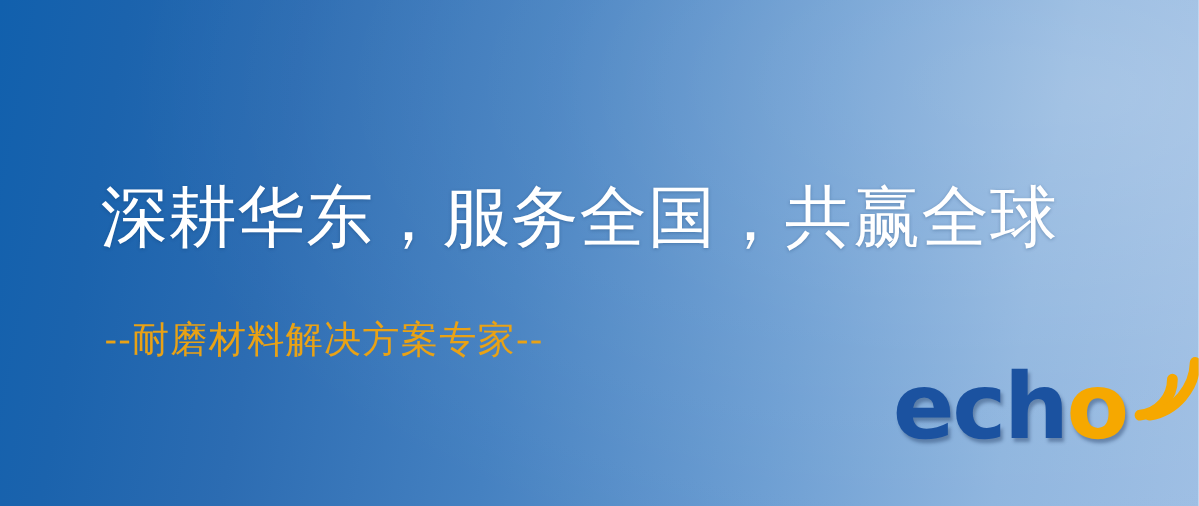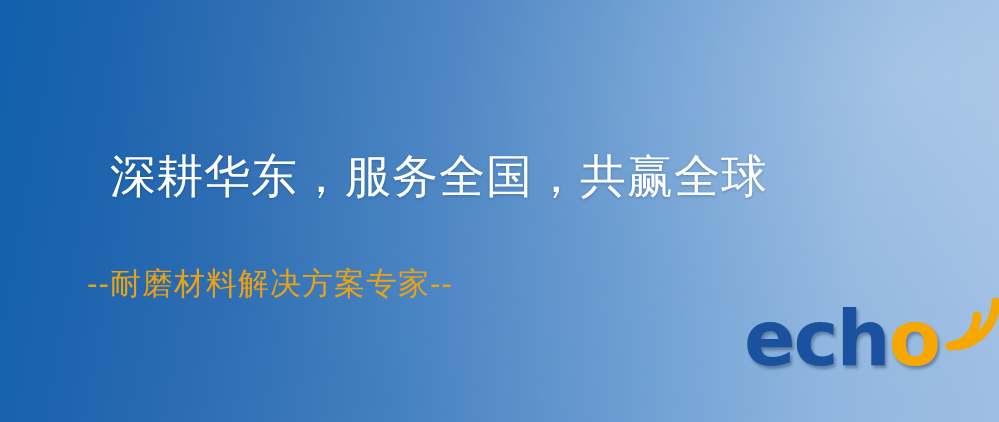--- a/index.html
+++ b/index.html
@@ -35,27 +35,26 @@
         rgba(255,255,255,0.06) 38%,
         rgba(255,255,255,0.00) 68%);
     pointer-events: none;
   }
 
   .headline {
     position: absolute;
     left: 84px;
     top: 152px;
     font-family: Liberation Sans, sans-serif;
-    font-size: 46px;
+    font-size: 56px;
     line-height: 1.05;
     color: #ffffff;
     letter-spacing: 1px;
     white-space: nowrap;
     text-shadow: 0 1px 3px rgba(10,45,90,0.30);
-    margin-left: 26px;
   }
 
   .subtitle {
     position: absolute;
     left: 87px;
     top: 265px;
     font-family: "DejaVu Serif", "Liberation Serif", serif;
     font-size: 31px;
     line-height: 1.2;
     color: #e9a215;

